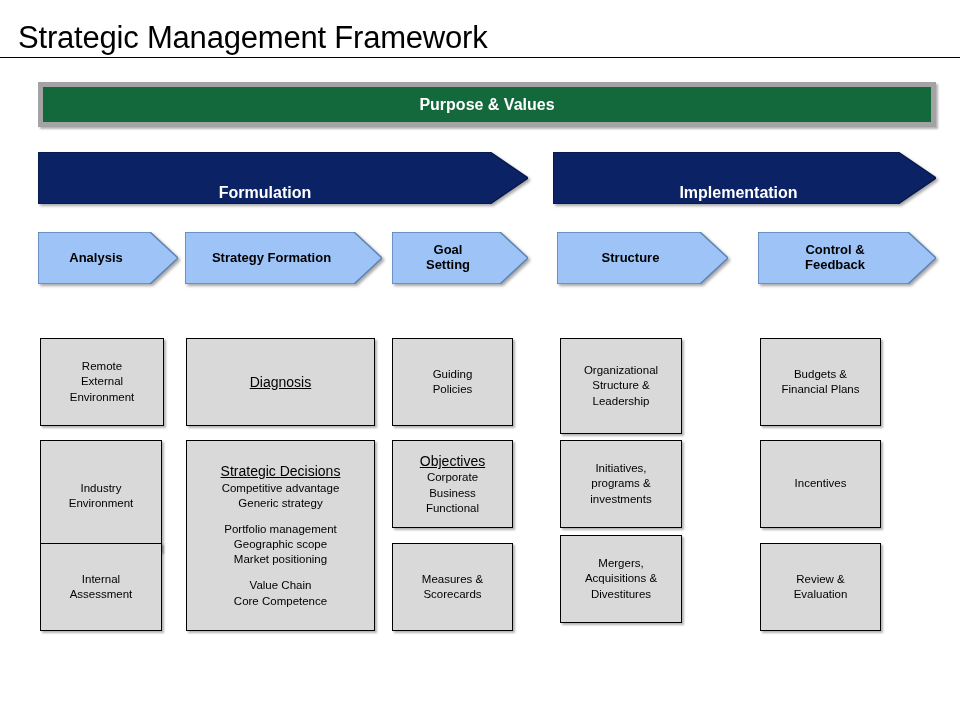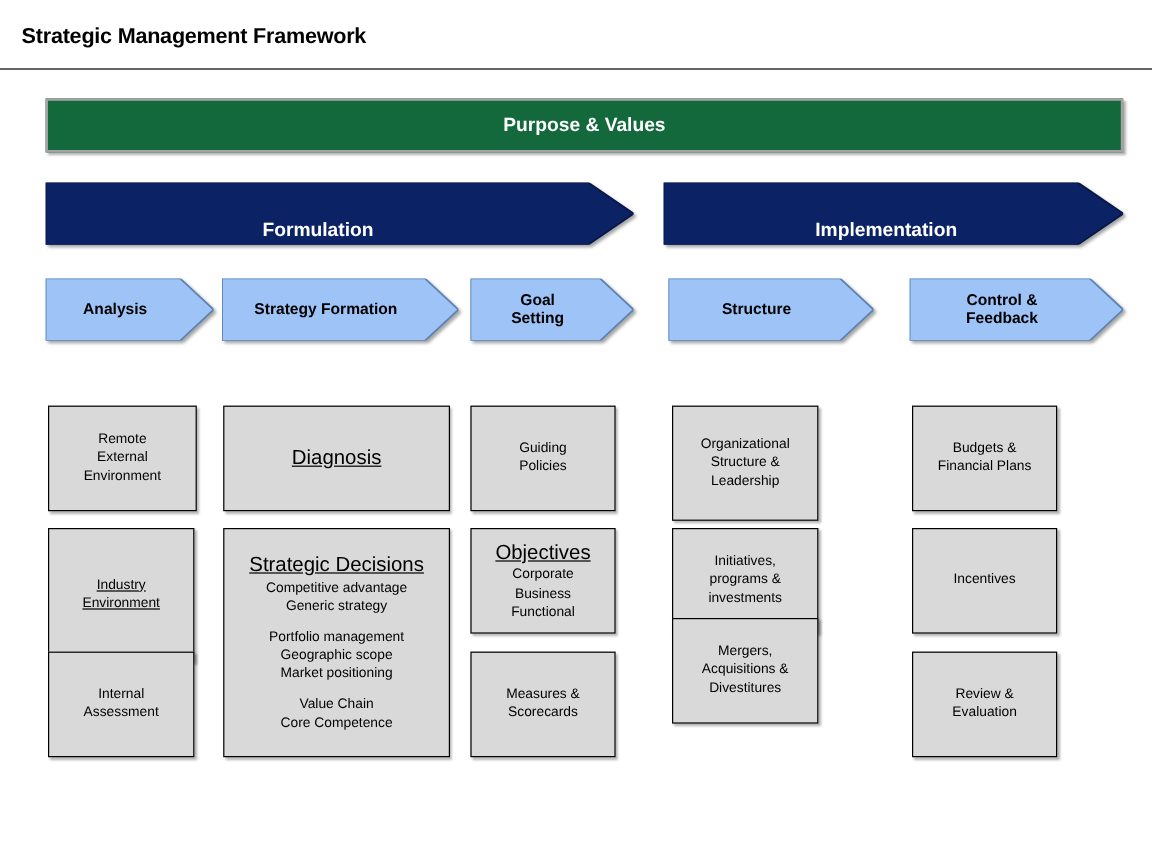--- a/index.html
+++ b/index.html
@@ -13,44 +13,43 @@
     position: relative;
     font-family: "Liberation Sans", sans-serif;
     overflow: hidden;
   }
 
   
   #slide-title {
     position: absolute;
     left: 18px;
     top: 20px;
-    font-size: 18px;
+    font-size: 31px;
     color: #000000;
     white-space: nowrap;
     letter-spacing: -0.2px;
-    font-weight: bold;
   }
   #title-rule {
     position: absolute;
     left: 0px;
     top: 57px;
     width: 960px;
     height: 1px;
     background: #000000;
   }
 
   
   #purpose-banner {
     position: absolute;
     left: 38px;
     top: 82px;
     width: 898px;
     height: 45px;
     background: #13693b;
-    border: 2px solid #a3a3a3;
+    border: 5px solid #a3a3a3;
     box-sizing: border-box;
     display: flex;
     align-items: center;
     justify-content: center;
     box-shadow: 2px 2px 2px rgba(0,0,0,0.30);
   }
   #purpose-banner .banner-label {
     color: #ffffff;
     font-size: 16px;
     font-weight: bold;
@@ -105,21 +104,21 @@
   }
   .content-box .box-text {
     font-size: 11.5px;
     color: #000000;
     text-align: center;
     line-height: 1.32;
     white-space: pre-line;
     padding: 0 5px;
   }
   .content-box .box-heading {
-    font-size: 17px;
+    font-size: 14px;
     color: #000000;
     text-align: center;
     line-height: 1.32;
     text-decoration: underline;
     display: block;
   }
   .box-inner {
     display: flex;
     flex-direction: column;
     align-items: center;
@@ -186,21 +185,21 @@
   </svg>
   <span class="chev-label" style="white-space:pre-line;">Control &amp;
 Feedback</span>
 </div>
 
 <div class="content-box" style="left:40px; top:338px; width:124px; height:88px;">
   <span class="box-text">Remote
 External
 Environment</span>
 </div>
-<div class="content-box" style="left:40px; top:440px; width:122px; height:112px;text-decoration:underline;">
+<div class="content-box" style="left:40px; top:440px; width:122px; height:112px;">
   <span class="box-text">Industry
 Environment</span>
 </div>
 <div class="content-box" style="left:40px; top:543px; width:122px; height:88px;">
   <span class="box-text">Internal
 Assessment</span>
 </div>
 
 <div class="content-box" style="left:186px; top:338px; width:189px; height:88px;">
   <div class="box-inner">
@@ -240,21 +239,21 @@
 <div class="content-box" style="left:560px; top:338px; width:122px; height:96px;">
   <span class="box-text">Organizational
 Structure &amp;
 Leadership</span>
 </div>
 <div class="content-box" style="left:560px; top:440px; width:122px; height:88px;">
   <span class="box-text">Initiatives,
 programs &amp;
 investments</span>
 </div>
-<div class="content-box" style="left:560px; top:515px; width:122px; height:88px;">
+<div class="content-box" style="left:560px; top:535px; width:122px; height:88px;">
   <span class="box-text">Mergers,
 Acquisitions &amp;
 Divestitures</span>
 </div>
 
 <div class="content-box" style="left:760px; top:338px; width:121px; height:88px;">
   <span class="box-text">Budgets &amp;
 Financial Plans</span>
 </div>
 <div class="content-box" style="left:760px; top:440px; width:121px; height:88px;">

